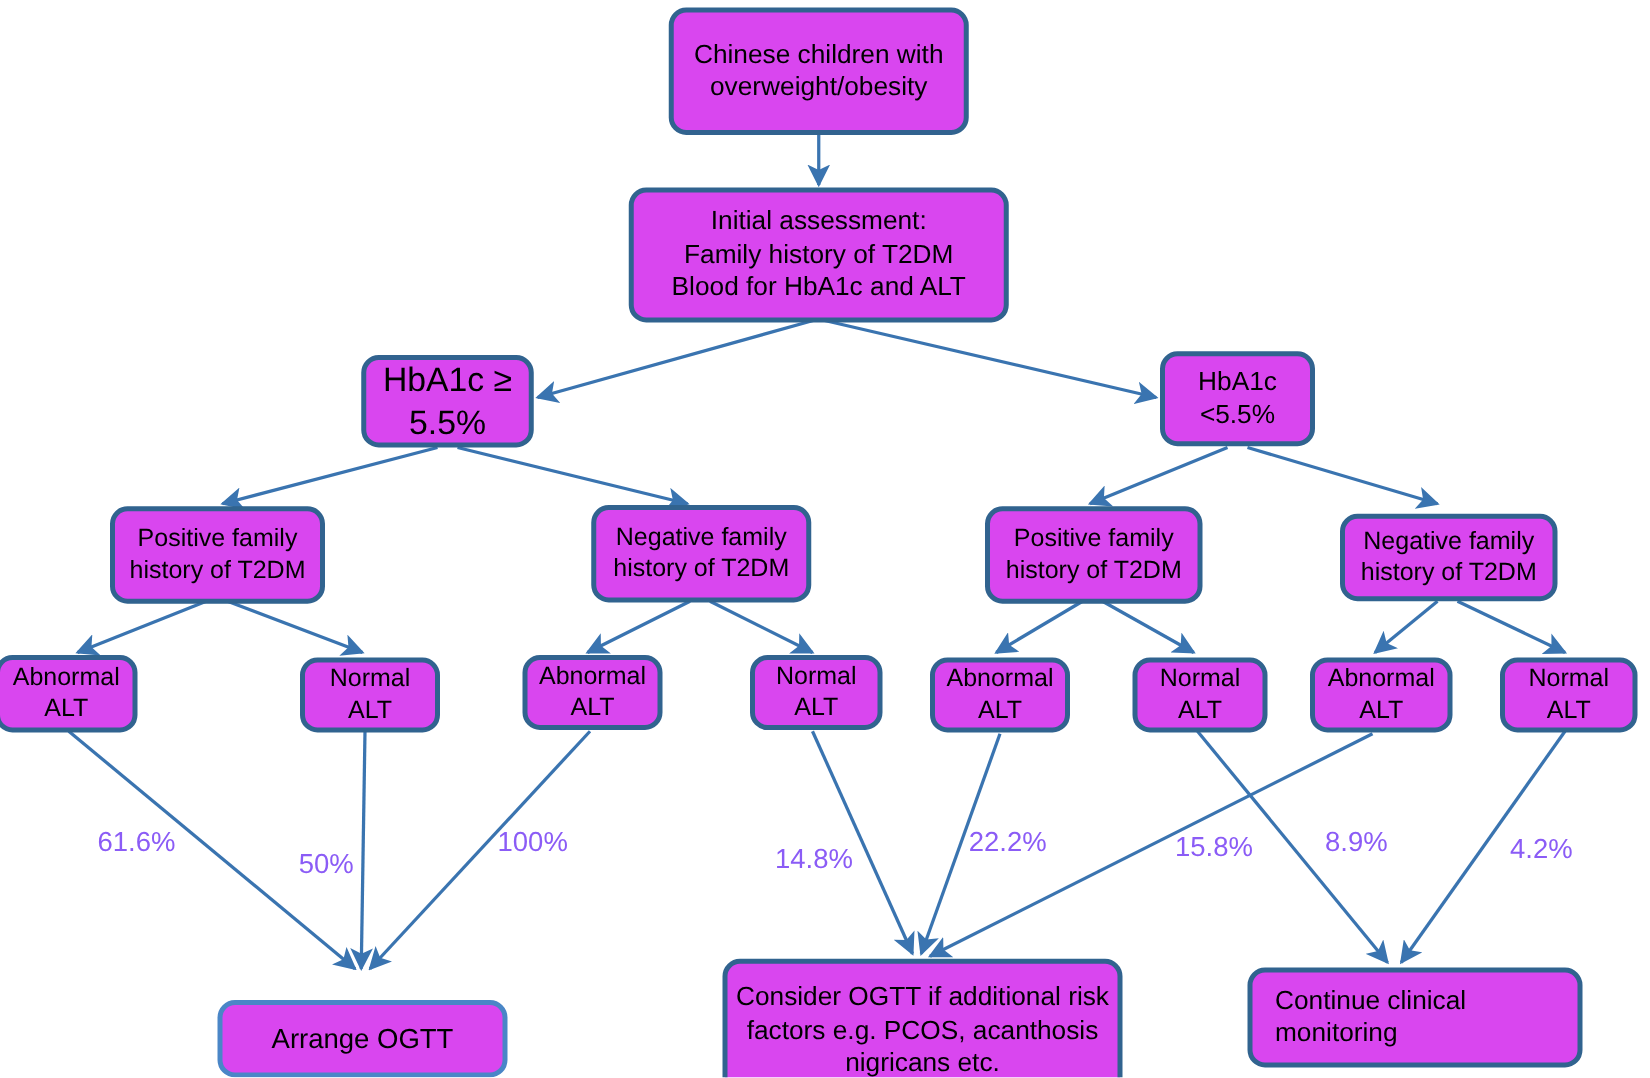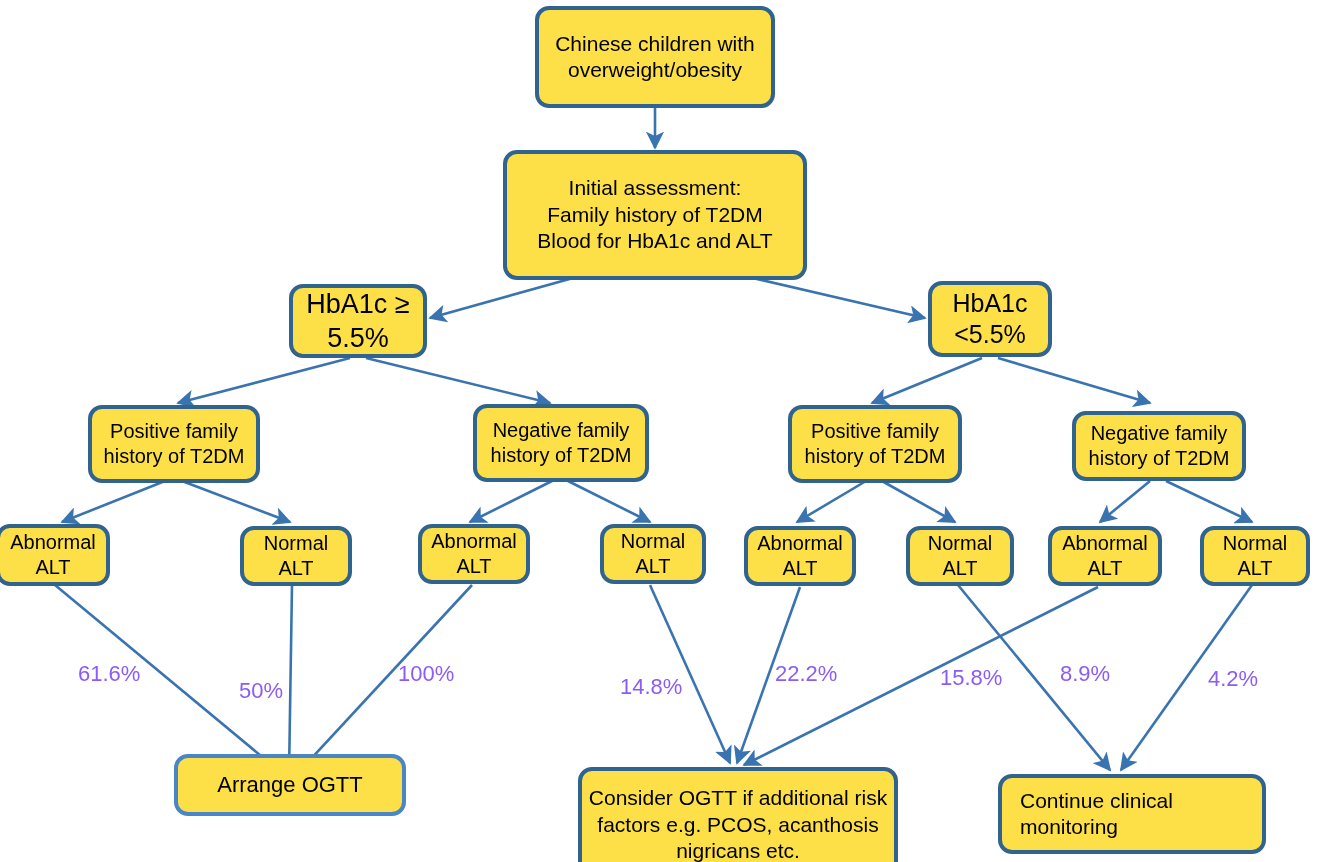--- a/index.html
+++ b/index.html
@@ -18,21 +18,21 @@
   #edges {
     position: absolute;
     left: 0; top: 0;
     width: 1320px;
     height: 862px;
     pointer-events: none;
   }
   .node {
     position: absolute;
     box-sizing: border-box;
-    background: #fde047;
+    background: #d946ef;
     border: 4px solid #31638F;
     border-radius: 14px;
     display: flex;
     align-items: center;
     justify-content: center;
     text-align: center;
     color: #000000;
     line-height: 1.26;
     z-index: 3;
   }
@@ -107,31 +107,31 @@
       <line x1="958" y1="585" x2="1110" y2="770"></line>
       <line x1="1252" y1="585" x2="1121" y2="770"></line>
     </g>
   </svg>
 
   <div class="node" style="left:535px; top:6px; width:240px; height:102px; font-size:21px;">
     <span class="label">Chinese children with
 overweight/obesity</span>
   </div>
 
-  <div class="node" style="left:503px; top:150px; width:304px; height:130px; font-size:21px;">
+  <div class="node" style="left:503px; top:150px; width:304px; height:108px; font-size:21px;">
     <span class="label">Initial assessment:
 Family history of T2DM
 Blood for HbA1c and ALT</span>
   </div>
 
   <div class="node" style="left:289px; top:284px; width:138px; height:74px; font-size:27px;">
     <span class="label">HbA1c ≥
 5.5%</span>
   </div>
-  <div class="node" style="left:928px; top:281px; width:124px; height:76px; font-size:25px;">
+  <div class="node" style="left:928px; top:281px; width:124px; height:76px; font-size:21px;">
     <span class="label">HbA1c
 &lt;5.5%</span>
   </div>
 
   <div class="node" style="left:88px; top:405px; width:172px; height:78px; font-size:20px;">
     <span class="label">Positive family
 history of T2DM</span>
   </div>
   <div class="node" style="left:473px; top:404px; width:176px; height:78px; font-size:20px;">
     <span class="label">Negative family
@@ -181,21 +181,21 @@
 
   <div class="edge-label" style="left:78px; top:661px;">61.6%</div>
   <div class="edge-label" style="left:239px; top:661px;margin-top:17px;">50%</div>
   <div class="edge-label" style="left:398px; top:661px;">100%</div>
   <div class="edge-label" style="left:620px; top:661px;margin-top:13px;">14.8%</div>
   <div class="edge-label" style="left:775px; top:661px;text-align:right;">22.2%</div>
   <div class="edge-label" style="left:940px; top:665px;">15.8%</div>
   <div class="edge-label" style="left:1060px; top:661px;">8.9%</div>
   <div class="edge-label" style="left:1208px; top:666px;">4.2%</div>
 
-  <div class="node light" style="left:174px; top:754px; width:232px; height:62px; font-size:22px;">
+  <div class="node light" style="left:174px; top:800px; width:232px; height:62px; font-size:22px;">
     <span class="label">Arrange OGTT</span>
   </div>
   <div class="node" style="left:578px; top:767px; width:320px; height:116px; font-size:21px;">
     <span class="label">Consider OGTT if additional risk
 factors e.g. PCOS, acanthosis
 nigricans etc.</span>
   </div>
   <div class="node left-align" style="left:998px; top:774px; width:268px; height:80px; font-size:21px;">
     <span class="label">Continue clinical
 monitoring</span>

